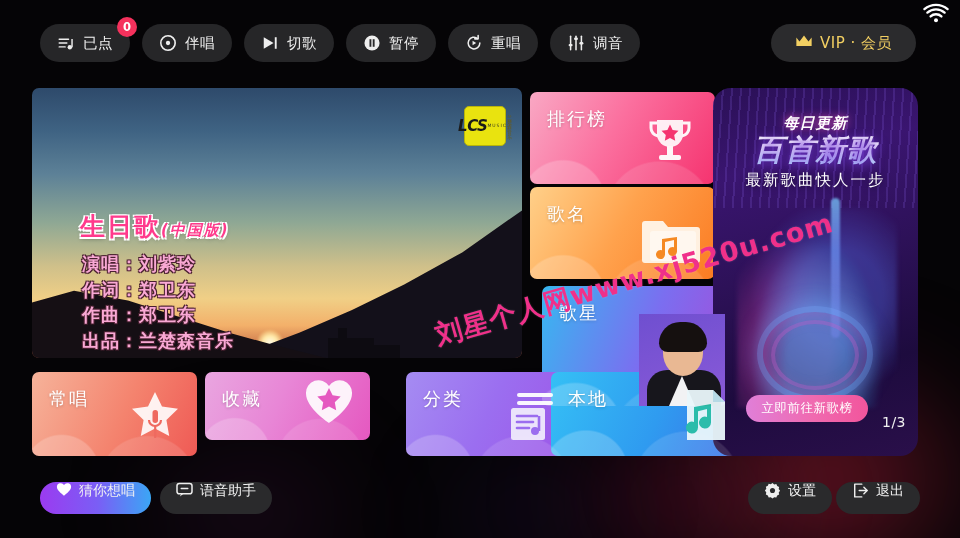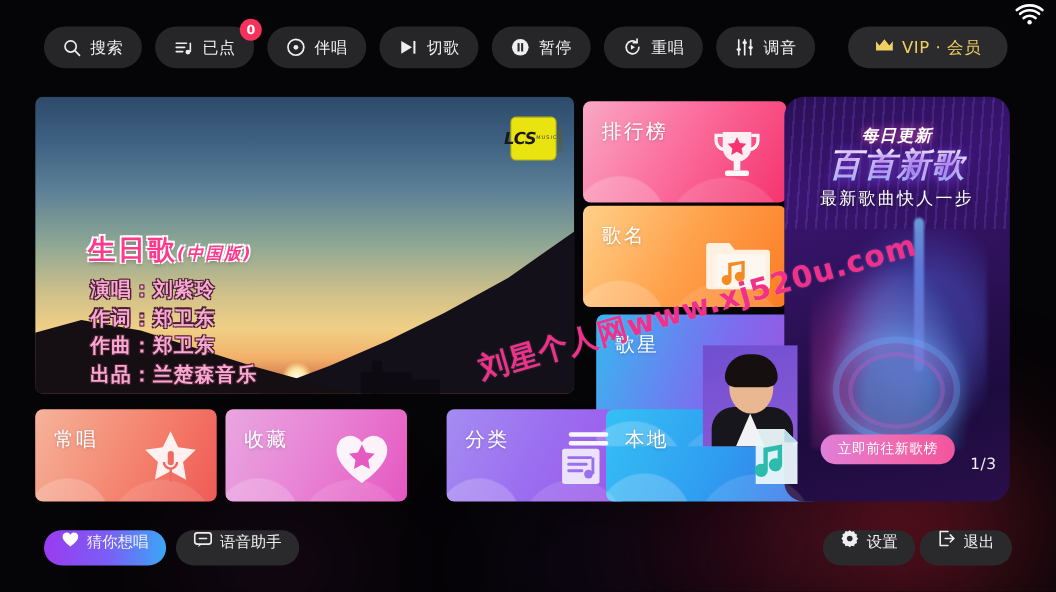--- a/index.html
+++ b/index.html
@@ -93,21 +93,21 @@
   .tile .ticon { position:absolute; right:14px; bottom:8px; z-index:3; opacity:.95; }
   .tile .wave {
     position:absolute; inset:0; z-index:1; opacity:.22;
     background:radial-gradient(circle at 18% 120%, rgba(255,255,255,.9) 0 22%, transparent 23%),
                radial-gradient(circle at 70% 135%, rgba(255,255,255,.55) 0 30%, transparent 31%);
   }
   .t-rank { left:498px; top:4px;   width:185px; height:92px;  background:linear-gradient(120deg,#f9a8c4 0%,#fb6f9e 45%,#f5336f 100%); }
   .t-name { left:498px; top:99px; width:185px; height:92px; background:linear-gradient(120deg,#ffd089 0%,#ffa24d 48%,#fb7b22 100%); }
   .t-star { left:498px; top:198px;width:185px; height:120px; background:linear-gradient(110deg,#37b7f0 0%,#7b6ef0 55%,#a64bd8 100%);margin-left:12px; }
   .t-often{ left:0;   top:284px; width:165px; height:84px; background:linear-gradient(115deg,#f6b39a 0%,#f4836e 55%,#ef5a55 100%); }
-  .t-fav  { left:173px;top:284px; width:165px; height:84px; background:linear-gradient(115deg,#e9a6e0 0%,#e886d6 45%,#e558c0 100%); }
+  .t-fav  { left:173px;top:284px; width:165px; height:68px; background:linear-gradient(115deg,#e9a6e0 0%,#e886d6 45%,#e558c0 100%); }
   .t-cat  { left:346px;top:284px; width:165px; height:84px; background:linear-gradient(115deg,#a58cf2 0%,#9b6ef0 50%,#9d56e8 100%);margin-left:28px; }
   .t-local{ left:519px;top:284px; width:194px; height:84px; background:linear-gradient(115deg,#35c0f5 0%,#2f9bf0 55%,#3d6fe8 100%); }
   .singer-photo {
     position:absolute; right:2px; bottom:0; width:86px; height:92px; z-index:2;
     background:linear-gradient(160deg,#6f4fd0 0%,#8a5ad8 100%);
   }
   .sp-head { position:absolute; left:24px; top:16px; width:40px; height:46px; border-radius:20px/23px; background:#e9b893; }
   .sp-hair { position:absolute; left:20px; top:8px; width:48px; height:30px; border-radius:24px 24px 10px 10px; background:#15100f; }
   .sp-body { position:absolute; left:8px; bottom:0; width:74px; height:36px; border-radius:20px 20px 0 0; background:#17161c; }
   .sp-shirt{ position:absolute; left:30px; bottom:0; width:26px; height:30px; background:#f2f2f4;
@@ -151,22 +151,22 @@
   .ban-cta {
     position:absolute; left:33px; bottom:34px; width:122px; height:27px; border-radius:14px;
     background:linear-gradient(90deg,#e07fd8 0%,#f06ab0 55%,#f2559c 100%);
     display:flex; align-items:center; justify-content:center;
     font-size:12.5px; color:#fff; letter-spacing:.5px; cursor:pointer;
   }
   .ban-page { position:absolute; right:12px; bottom:26px; font-size:14px; color:#f0f0f0; letter-spacing:.5px; }
 
   
   .bbtn {
-    position:absolute; height:32px; padding:12px 16px; border-radius:16px;
-    display:flex; align-items:flex-end; gap:7px; font-size:14px; color:#f2f2f2;
+    position:absolute; height:32px; padding:0 16px; border-radius:16px;
+    display:flex; align-items:flex-start; gap:7px; font-size:14px; color:#f2f2f2;
     background:#2a2a2c; cursor:pointer; z-index:6; white-space:nowrap;
   }
   .b-guess { left:40px; bottom:24px; background:linear-gradient(90deg,#9b3bf0 0%,#7a5ef5 52%,#3ba6f5 100%); }
   .b-voice { left:160px; bottom:24px; }
   .b-set   { right:128px; bottom:24px; }
   .b-exit  { right:40px;  bottom:24px; }
 
   
   .wm {
     position:absolute; left:436px; top:318px; transform:rotate(-16deg); transform-origin:left center;
@@ -185,29 +185,20 @@
 <div class="wifi">
   <svg width="28" height="24" viewBox="0 0 28 24">
     <path d="M14 19.2a2 2 0 1 0 0-4 2 2 0 0 0 0 4z" fill="#fff"></path>
     <path d="M8.6 13.4a8 8 0 0 1 10.8 0" stroke="#fff" stroke-width="2.4" fill="none" stroke-linecap="round"></path>
     <path d="M5.4 9.6a13 13 0 0 1 17.2 0" stroke="#fff" stroke-width="2.4" fill="none" stroke-linecap="round"></path>
     <path d="M2.4 6.1a18 18 0 0 1 23.2 0" stroke="#fff" stroke-width="2.4" fill="none" stroke-linecap="round"></path>
   </svg>
 </div>
 
 <div class="toolbar">
-  <div class="tbtn">
-    <span>
-      <svg width="17" height="17" viewBox="0 0 20 20">
-          <circle cx="8.5" cy="8.5" r="6" stroke="#eee" stroke-width="1.8" fill="none"></circle>
-          <line x1="13" y1="13" x2="18" y2="18" stroke="#eee" stroke-width="1.8" stroke-linecap="round"></line>
-        </svg>
-    </span>
-    <span class="lbl">搜索</span>
-  </div>
 
   <div class="tbtn">
     <span>
       <svg width="18" height="17" viewBox="0 0 20 20">
         <line x1="2" y1="5" x2="13" y2="5" stroke="#eee" stroke-width="1.7" stroke-linecap="round"></line>
         <line x1="2" y1="9.5" x2="11" y2="9.5" stroke="#eee" stroke-width="1.7" stroke-linecap="round"></line>
         <line x1="2" y1="14" x2="9" y2="14" stroke="#eee" stroke-width="1.7" stroke-linecap="round"></line>
         <circle cx="14.5" cy="14.5" r="2.6" fill="#eee"></circle>
         <line x1="17.1" y1="14.5" x2="17.1" y2="4.6" stroke="#eee" stroke-width="1.7"></line>
       </svg>

